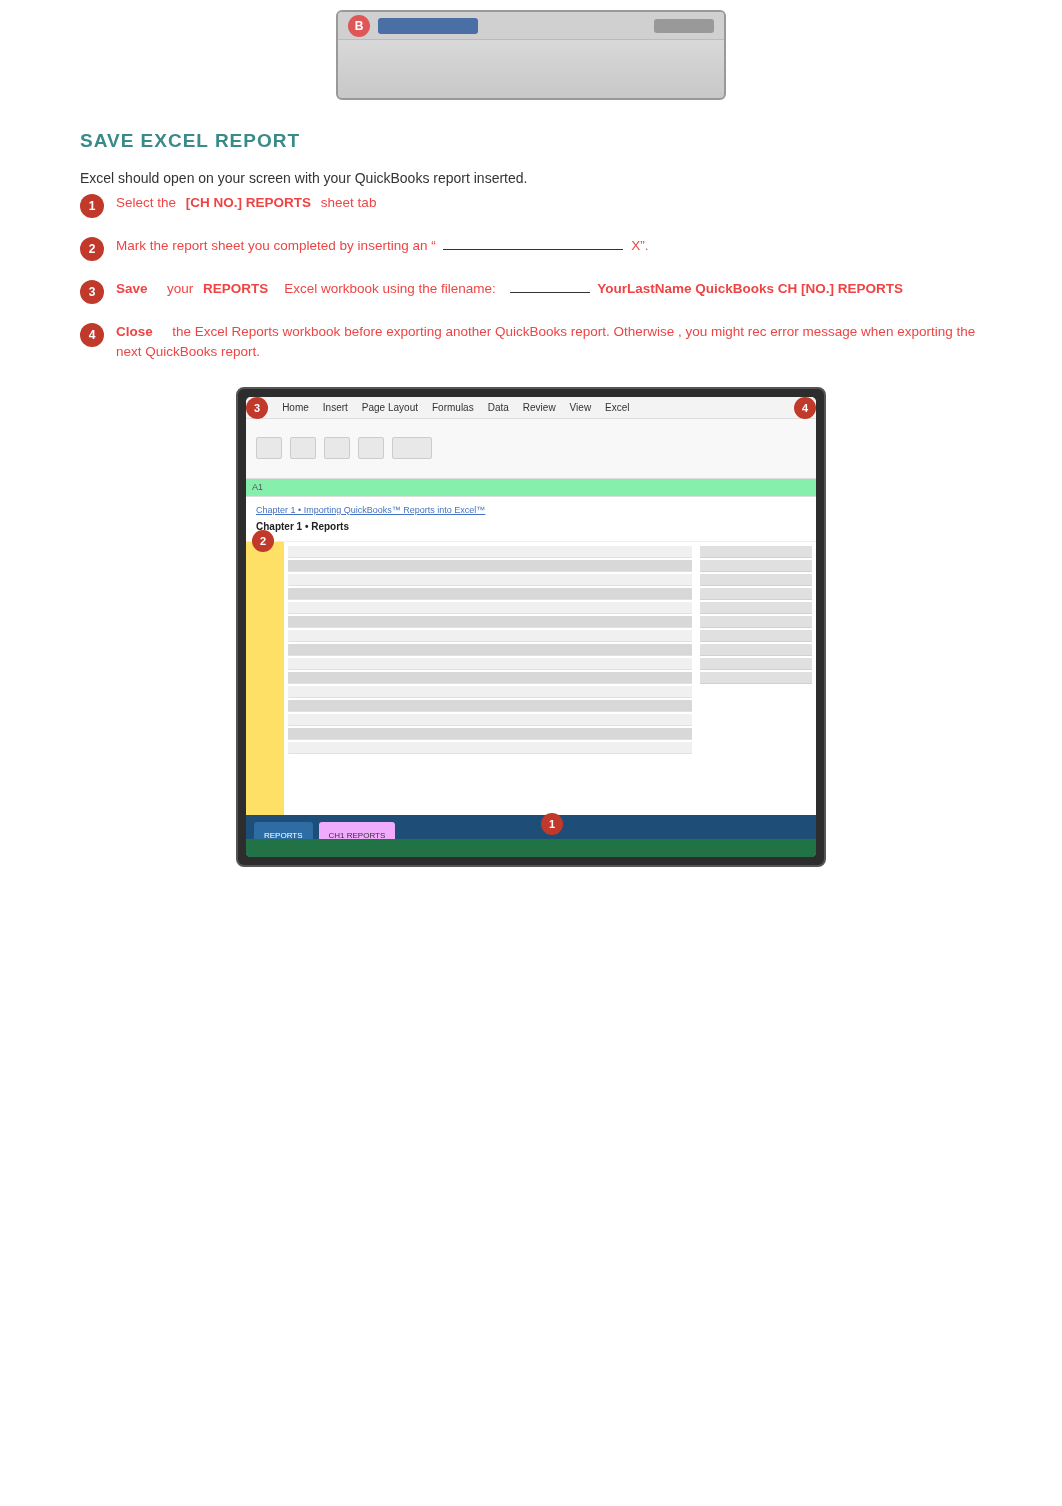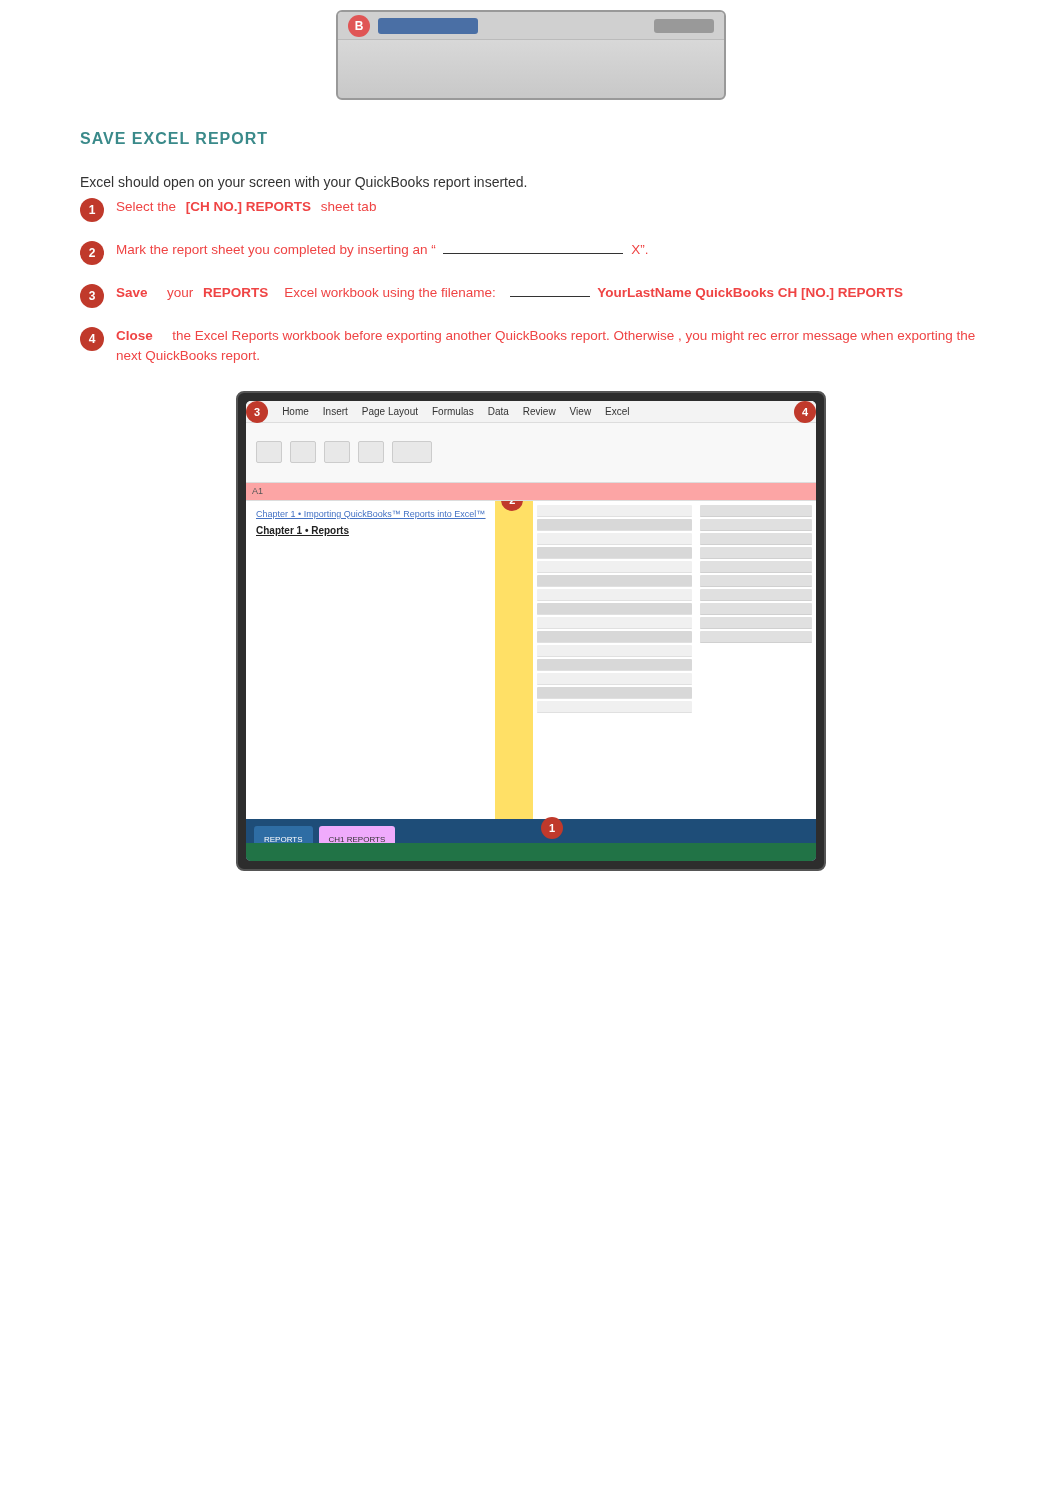--- a/index.html
+++ b/index.html
@@ -69,25 +69,25 @@
 
     .top-bar-right {
       margin-left: auto;
       height: 14px;
       background: #999;
       width: 60px;
       border-radius: 3px;
     }
 
     .section-title {
-      font-size: 16px;
+      font-size: 19px;
       font-weight: bold;
       color: #3a8a8a;
       letter-spacing: 1px;
-      margin-bottom: 24px;
+      margin-bottom: 16px;
       text-transform: uppercase;
     }
 
     .intro-text {
       font-size: 14px;
       color: #333;
       margin-bottom: 4px;
       line-height: 1.5;
     }
 
@@ -362,21 +362,21 @@
       position: absolute;
       bottom: 0;
       left: 0;
       right: 0;
       height: 18px;
       background: #217346;
     }
 
     .excel-formula-bar {
       height: 18px;
-      background: #fca5a5;
+      background: #86efac;
       border-bottom: 1px solid #ddd;
       display: flex;
       align-items: center;
       padding: 0 6px;
       font-size: 9px;
       color: #555;
     }
 
     .excel-screenshot-container {
       position: relative;
@@ -472,21 +472,21 @@
             <div class="ribbon-btn"></div>
             <div class="ribbon-btn"></div>
             <div class="ribbon-btn"></div>
             <div class="ribbon-btn" style="width:40px;"></div>
           </div>
 
           <div class="excel-formula-bar">
             <span>A1</span>
           </div>
 
-          <div style="display:flex; flex-direction:row; height:calc(100% - 140px); overflow:hidden; position:relative;text-decoration:underline;">
+          <div style="display:flex; flex-direction:column; height:calc(100% - 140px); overflow:hidden; position:relative;">
 
             <div class="excel-title-area">
               <span class="excel-title-link">Chapter 1 • Importing QuickBooks™ Reports into Excel™</span>
               <span class="excel-title-bold">Chapter 1 • Reports</span>
             </div>
 
             <div class="excel-data-area" style="flex:1; position:relative;">
 
               <div class="yellow-column">
                 <div class="badge-2">2</div>

